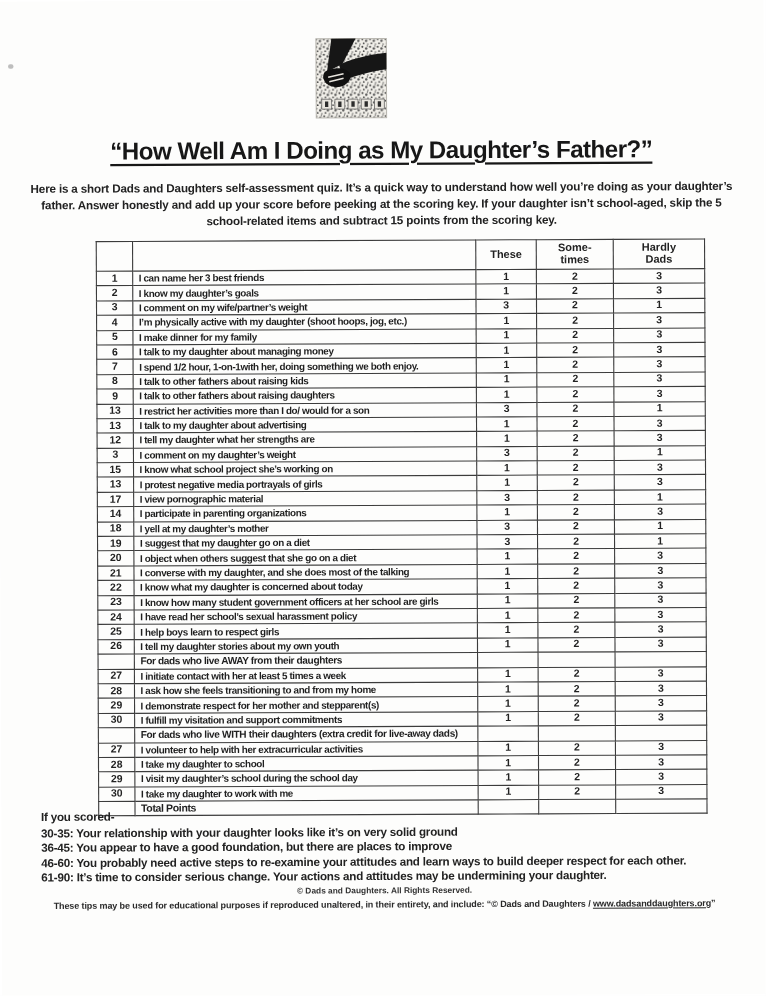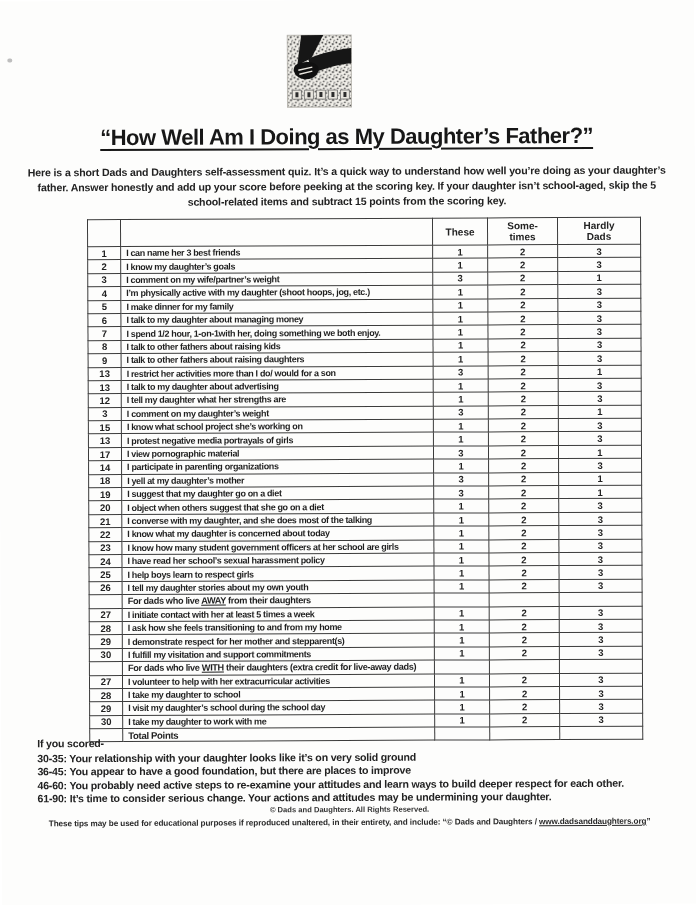--- a/index.html
+++ b/index.html
@@ -70,21 +70,21 @@
   .c-q {
     text-align: left; padding-left: 5px !important;
     font-size: 9px; font-weight: bold; letter-spacing: -0.35px;
     white-space: nowrap; color: #1f1f1f;
   }
   .c-v {
     text-align: center; font-size: 9.5px; font-weight: 600; color: #222;
   }
   .section-row .c-q { font-size: 9.2px; }
   .total-row .c-q { font-size: 9.6px; }
-  .und { text-decoration: underline; }
+  .und { }
   .scoring {
     position: absolute; left: 36px; top: 736px; right: 20px;
     font-size: 10.6px; line-height: 13.6px;
     font-weight: bold; letter-spacing: -0.2px; color: #222;
   }
   .scoring-head { margin-bottom: 1px; }
   .footer {
     position: absolute; top: 805px; left: 0; right: 0;
     text-align: center; color: #333;
   }

